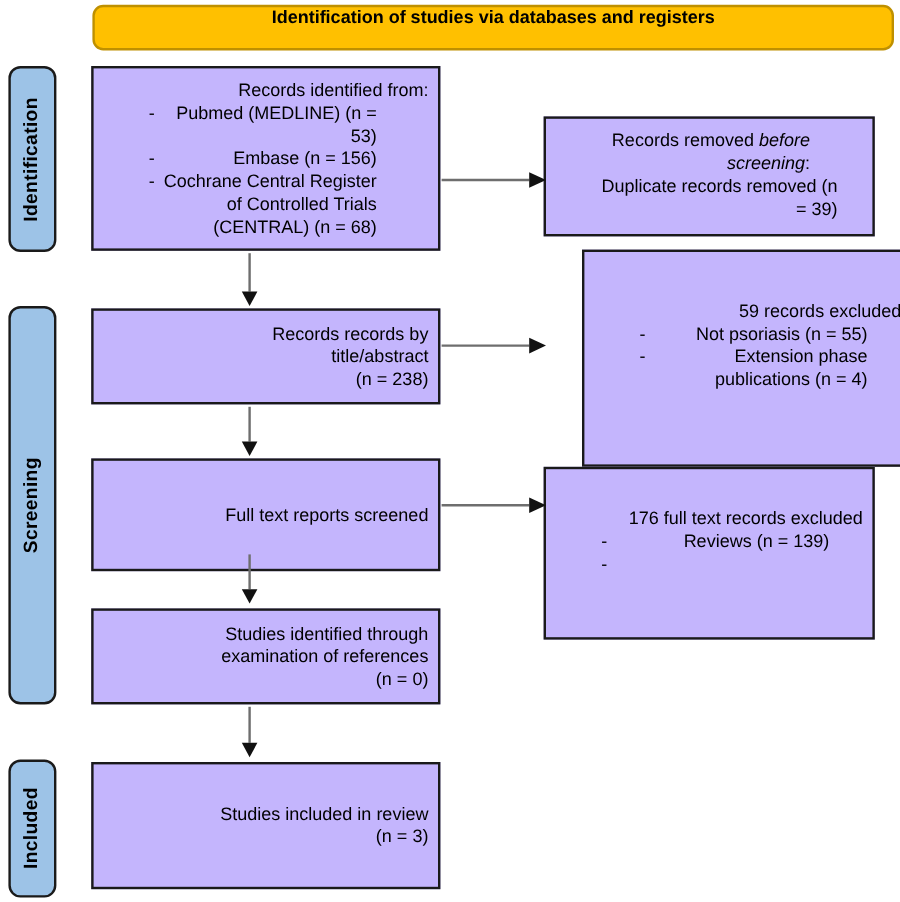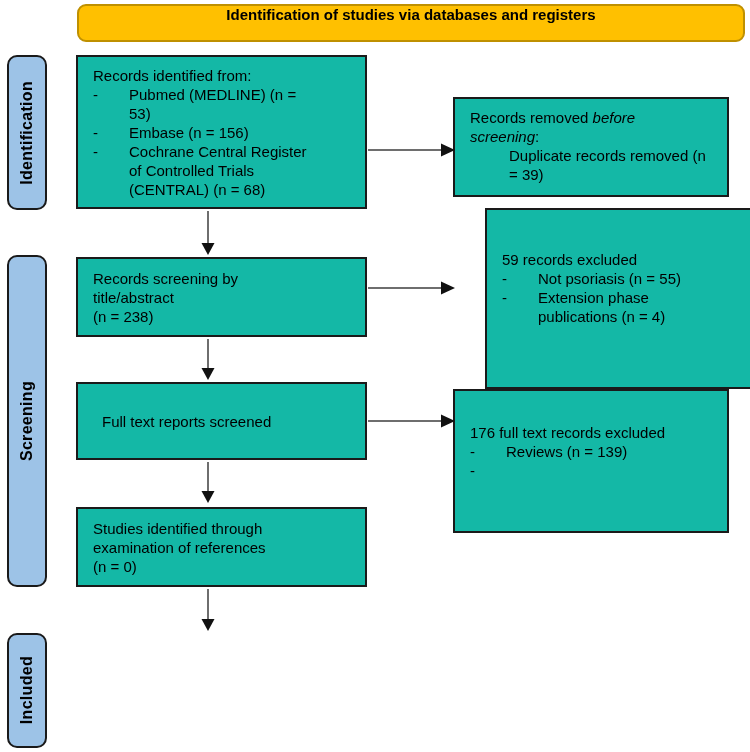--- a/index.html
+++ b/index.html
@@ -31,43 +31,43 @@
   .stage .vtext{
     writing-mode:vertical-rl;transform:rotate(180deg);
     font-weight:bold;font-size:16px;letter-spacing:.3px;white-space:nowrap;
   }
   #stage-identification{top:55px;height:155px;}
   #stage-screening{top:255px;height:332px;}
   #stage-included{top:633px;height:115px;}
 
   
   .box{
-    position:absolute;background:#14b8a6;
+    position:absolute;background:#c4b5fd;
     border:2px solid var(--box_border,#1a1a1a);
-    font-size:15px;line-height:19px;
+    font-size:15px;line-height:19px;text-align:right;
   }
   .lbox{left:76px;width:291px;}
   .rbox{left:453px;width:276px;}
   #box-records-identified{top:55px;height:154px;padding:9px 8px 6px 15px;}
   #box-records-screened{top:257px;height:80px;}
-  #box-fulltext-screened{top:382px;height:78px;padding-left:24px;}
+  #box-fulltext-screened{top:382px;height:94px;padding-left:24px;}
   #box-reference-exam{top:507px;height:80px;}
   #box-included-review{top:635px;height:106px;}
   #box-removed-before-screening{top:97px;height:100px;padding:9px 8px 6px 15px;}
   #box-records-excluded{top:208px;height:181px;padding:40px 8px 6px 15px;margin-left:32px;}
   #box-fulltext-excluded{top:389px;height:144px;padding:32px 8px 22px 15px;}
   .vcenter{display:flex;flex-direction:column;justify-content:center;padding-left:15px;padding-right:8px;}
   .line{display:block;}
 
   
   .li{display:flex;}
   .li .dash{flex:0 0 36px;width:36px;}
   .li .li-text{width:185px;}
   .title-wrap{width:205px;}
-  .indent-item{margin-left:39px;width:200px;}
+  .indent-item{margin-left:28px;width:200px;}
   .it{font-style:italic;}
 
   
   .arrows{position:absolute;left:0;top:0;pointer-events:none;}
   .arrows line{stroke:var(--arrow_shaft,#6e6e6e);stroke-width:2;}
   .arrows polygon{fill:var(--arrow_head,#111);}
 </style>
 </head>
 <body>
 
@@ -97,35 +97,39 @@
       <span class="dash">-</span>
       <span class="li-text">Embase (n = 156)</span>
     </div>
     <div class="li">
       <span class="dash">-</span>
       <span class="li-text">Cochrane Central Register of Controlled Trials (CENTRAL) (n = 68)</span>
     </div>
   </div>
 
   <div class="box lbox vcenter" id="box-records-screened">
-    <span class="line">Records screening by</span>
+    <span class="line">Records records by</span>
     <span class="line">title/abstract</span>
     <span class="line">(n = 238)</span>
   </div>
 
   <div class="box lbox vcenter" id="box-fulltext-screened">
     <span class="line">Full text reports screened</span>
   </div>
 
   <div class="box lbox vcenter" id="box-reference-exam">
     <span class="line">Studies identified through</span>
     <span class="line">examination of references</span>
     <span class="line">(n = 0)</span>
   </div>
 
+  <div class="box lbox vcenter" id="box-included-review">
+    <span class="line">Studies included in review</span>
+    <span class="line">(n = 3)</span>
+  </div>
 
   <div class="box rbox" id="box-removed-before-screening">
     <div class="title-wrap"><span>Records removed </span><span class="it">before screening</span><span>:</span></div>
     <div class="indent-item">Duplicate records removed (n = 39)</div>
   </div>
 
   <div class="box rbox" id="box-records-excluded">
     <div class="line">59 records excluded</div>
     <div class="li">
       <span class="dash">-</span>

